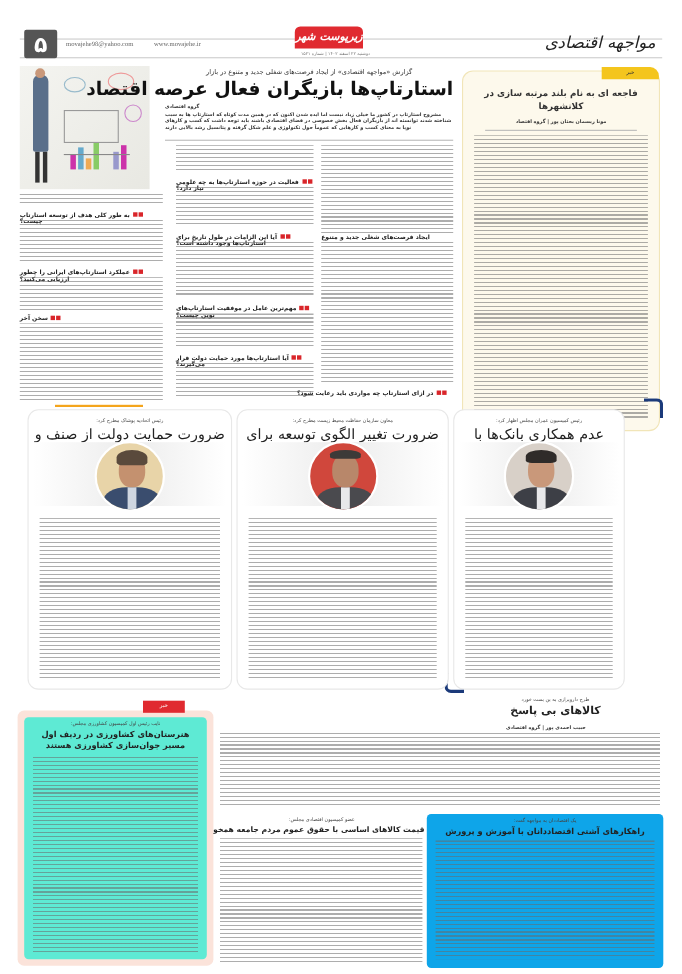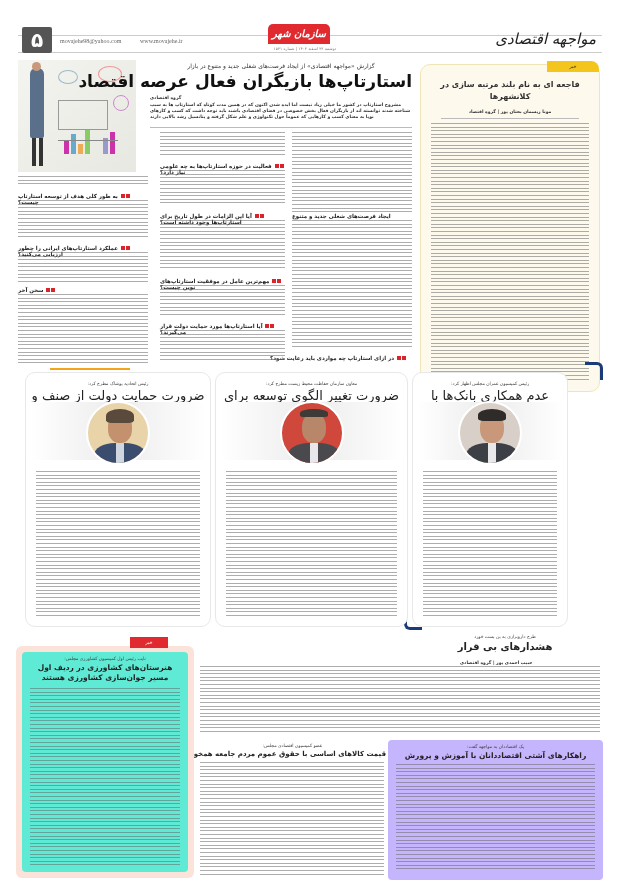--- a/index.html
+++ b/index.html
@@ -30,33 +30,33 @@
 .card .photo{position:absolute;top:24px;left:50%;margin-left:-32px;width:64px;height:64px;border-radius:50%;background:#d8d0c8;overflow:hidden;border:2px solid #fff}
 .photo .face{position:absolute;left:20px;top:10px;width:24px;height:30px;background:#c9987a;border-radius:45%}
 .photo .hair{position:absolute;left:18px;top:6px;width:28px;height:12px;background:#3a3532;border-radius:50% 50% 20% 20%}
 .photo .suit{position:absolute;left:6px;top:40px;width:52px;height:30px;background:#3d3f46;border-radius:40% 40% 0 0}
 .photo .shirt{position:absolute;left:28px;top:40px;width:8px;height:20px;background:#e8e8ea}
 .card .ctext{position:absolute;left:10px;right:10px;top:98px;bottom:8px}
 .blue-corner{position:absolute;width:18px;height:18px;border:3px solid #1b3a7a}
 .khabar-box{position:absolute;left:16px;top:646px;width:178px;height:232px;background:#fbe3da;border-radius:6px}
 .khabar-inner{position:absolute;left:6px;right:6px;top:6px;bottom:6px;background:#5eead4;border-radius:4px}
 .khabar-tag{position:absolute;left:130px;top:637px;width:38px;height:11px;background:#e02a30;color:#fff;font-size:5px;text-align:center;line-height:11px}
-.gray-panel{position:absolute;background:#c4b5fd;border-radius:4px}
+.gray-panel{position:absolute;background:#0ea5e9;border-radius:4px}
 .orange-line{position:absolute;left:50px;top:368px;width:80px;height:2px;background:#f4a51d}
 </style>
 </head>
 <body>
 
 <div>
   <div class="head-line"></div>
   <div class="head-line2"></div>
   <div class="page-num">۵</div>
   <div class="contact" style="left:60px">movajehe98@yahoo.com</div>
   <div class="contact" style="left:140px">www.movajehe.ir</div>
-  <div class="logo-red rtl" style="text-align:center">سازمان شهر</div>
+  <div class="logo-red rtl" style="text-align:center">زیرپوست شهر</div>
   <div class="issue rtl" style="text-align:center">دوشنبه ۲۲ اسفند ۱۴۰۲ | شماره ۱۵۲۱</div>
   <div class="mast rtl">مواجهه اقتصادی</div>
 </div>
 
 <div class="hero">
   <div style="position:absolute;left:12px;top:8px;width:14px;height:70px;background:#5a6f8a;border-radius:6px 6px 2px 2px"></div>
   <div style="position:absolute;left:14px;top:2px;width:9px;height:9px;background:#c9987a;border-radius:50%"></div>
   <div style="position:absolute;left:14px;top:78px;width:4px;height:28px;background:#333"></div>
   <div style="position:absolute;left:21px;top:78px;width:4px;height:28px;background:#333"></div>
   <div class="doodle" style="left:40px;top:10px;width:20px;height:14px"></div>
@@ -145,21 +145,21 @@
   <div class="photo" style="top:28px;background:#e8d4a8">
     <div class="suit" style="background:#3a4d6e"></div>
       <div class="shirt" style="background:#cfd6e0"></div>
       <div class="face" style="background:#c4916f"></div>
       <div class="hair" style="background:#5a4a3c;height:14px"></div>
   </div>
   <div class="ctext txtlines"></div>
 </div>
 
 <div class="abs rtl" style="left:410px;top:634px;width:190px;font-size:4.5px;color:#444;text-align:center">طرح داروبرازی به بن بست خورد</div>
-<div class="abs rtl" style="left:410px;top:641px;width:190px;font-size:10px;font-weight:bold;color:#222;text-align:center">هشدارهای بی قرار</div>
+<div class="abs rtl" style="left:410px;top:641px;width:190px;font-size:10px;font-weight:bold;color:#222;text-align:center">کالاهای بی پاسخ</div>
 <div class="abs rtl" style="left:460px;top:660px;width:140px;font-size:4.5px;font-weight:bold;color:#333">حبیب احمدی پور | گروه اقتصادی</div>
 <div class="abs txtlines" style="left:200px;top:666px;width:400px;height:68px"></div>
 
 <div class="gray-panel" style="left:388px;top:740px;width:215px;height:140px">
   <div class="abs rtl" style="left:4px;right:4px;top:4px;font-size:4.5px;color:#444;text-align:center">یک اقتصاددان به مواجهه گفت:</div>
   <div class="abs rtl" style="left:4px;right:4px;top:11px;font-size:7.5px;font-weight:bold;color:#222;text-align:center">راهکارهای آشتی اقتصاددانان با آموزش و پرورش</div>
   <div class="abs txtlines" style="left:8px;right:8px;top:24px;bottom:8px"></div>
 </div>
 
 <div class="abs rtl" style="left:200px;top:743px;width:185px;font-size:4.5px;color:#444;text-align:center">عضو کمیسیون اقتصادی مجلس:</div>

